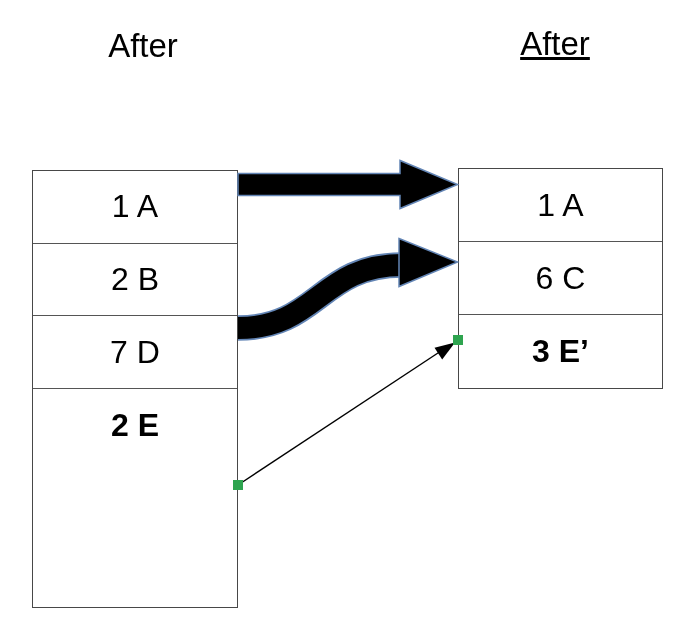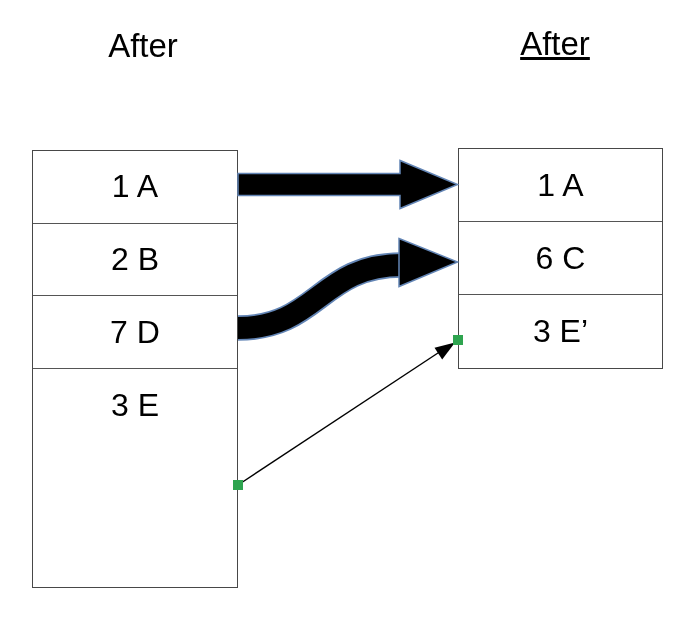--- a/index.html
+++ b/index.html
@@ -27,41 +27,42 @@
   }
   #title-before { left: 43px;  top: 28px; }
   #title-after  { left: 455px; top: 26px; text-decoration: underline; }
 
   .dtable {
     position: absolute;
     display: grid;
     background: #ffffff;
     border: 1px solid #484848;
     box-sizing: border-box;
+    margin-top: 20px;
   }
   #before-table {
     left: 32px; top: 150px;
     width: 206px; height: 438px;
     grid-template-rows: repeat(6, 1fr);
   }
   #after-table {
     left: 458px; top: 148px;
     width: 205px; height: 221px;
     grid-template-rows: repeat(3, 1fr);
   }
   .cell {
     display: flex;
     align-items: center;
     justify-content: center;
     font-size: 32px;
     border-bottom: 1px solid #555555;
     box-sizing: border-box;
     white-space: pre;
   }
-  .cell:last-child { border-bottom: none; }
+  .cell:last-child { border-bottom: none; font-weight: bold; }
 
   svg.overlay {
     position: absolute;
     left: 0; top: 0;
     width: 699px;
     height: 638px;
   }
 </style>
 </head>
 <body>
@@ -69,21 +70,21 @@
 <div class="canvas">
 
   <div class="title" id="title-before">After</div>
 
   <div class="title" id="title-after">After</div>
 
   <div class="dtable" id="before-table">
     <div class="cell">1 A</div>
     <div class="cell">2 B</div>
     <div class="cell">7 D</div>
-    <div class="cell">3 E</div>
+    <div class="cell">2 E</div>
   </div>
 
   <div class="dtable" id="after-table">
     <div class="cell">1 A</div>
     <div class="cell">6 C</div>
     <div class="cell">3 E’</div>
   </div>
 
   <svg class="overlay" viewBox="0 0 699 638" xmlns="http://www.w3.org/2000/svg">
 

